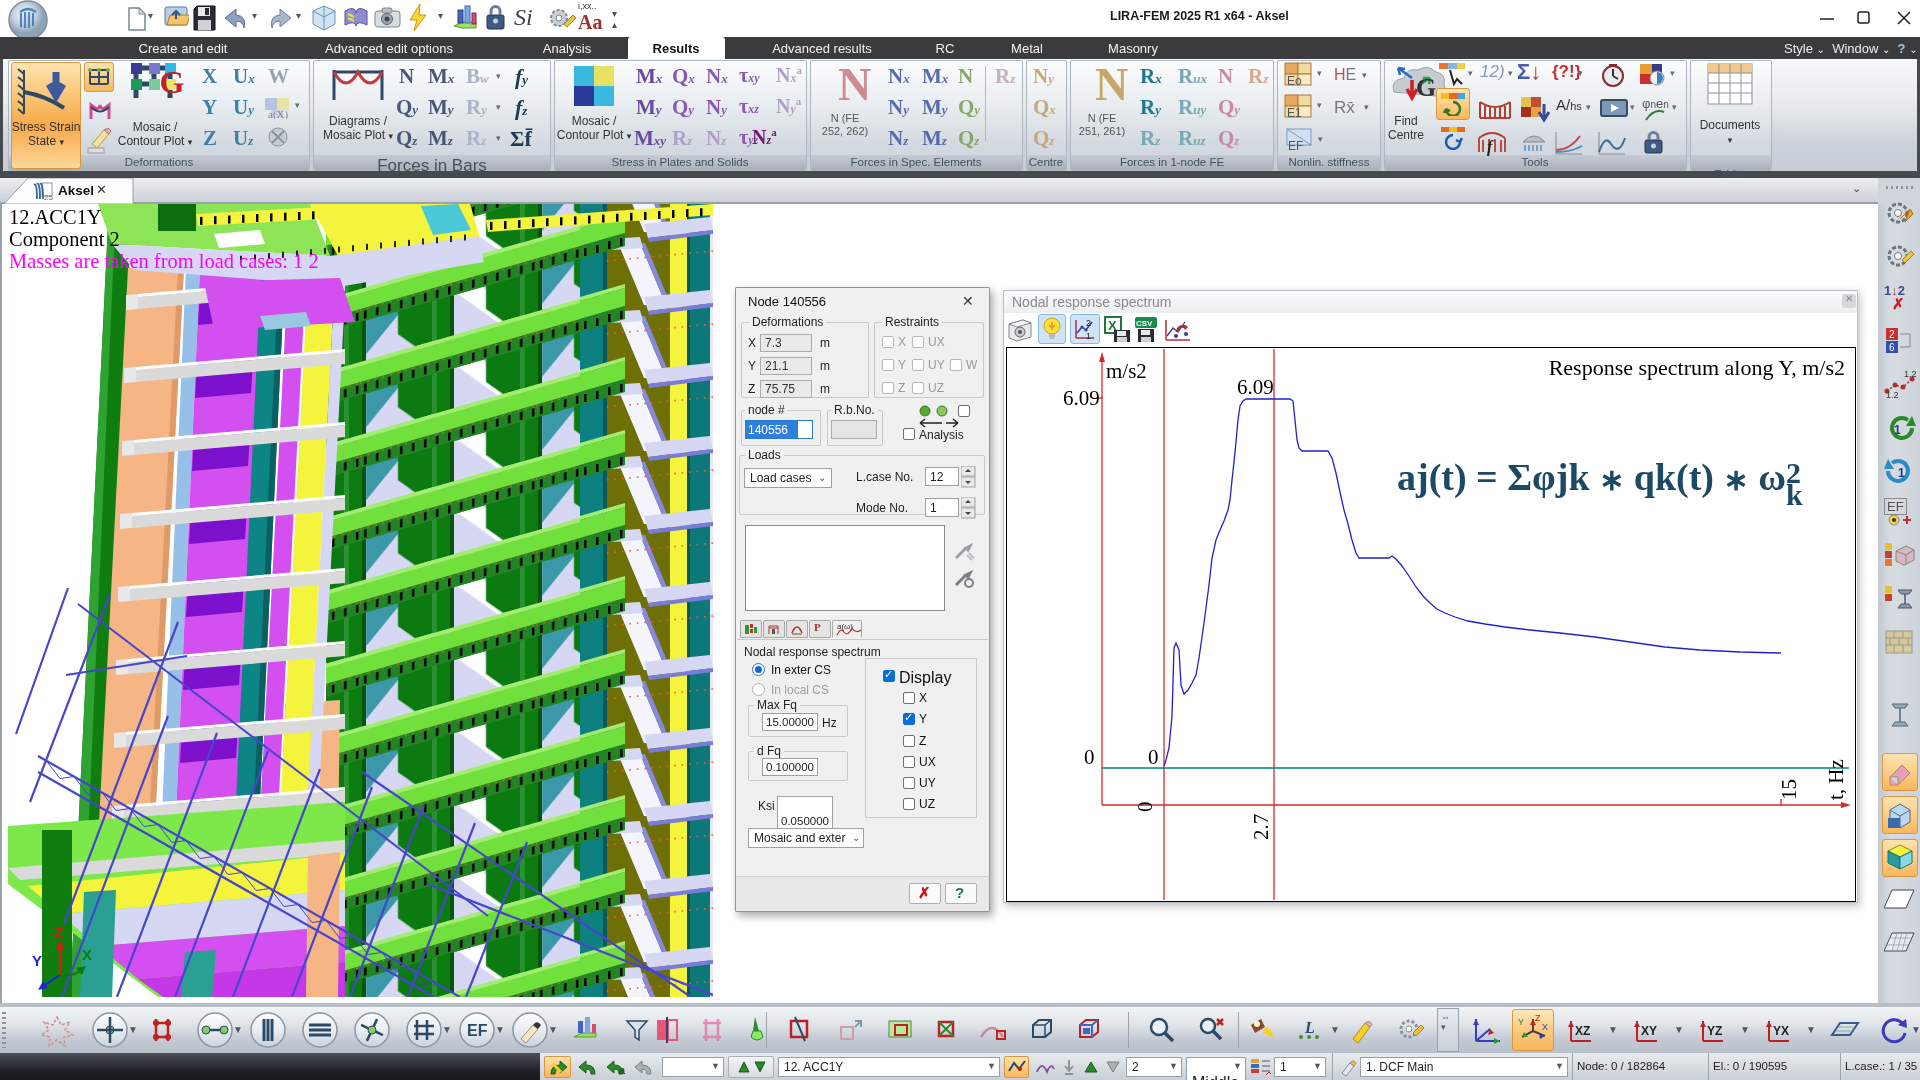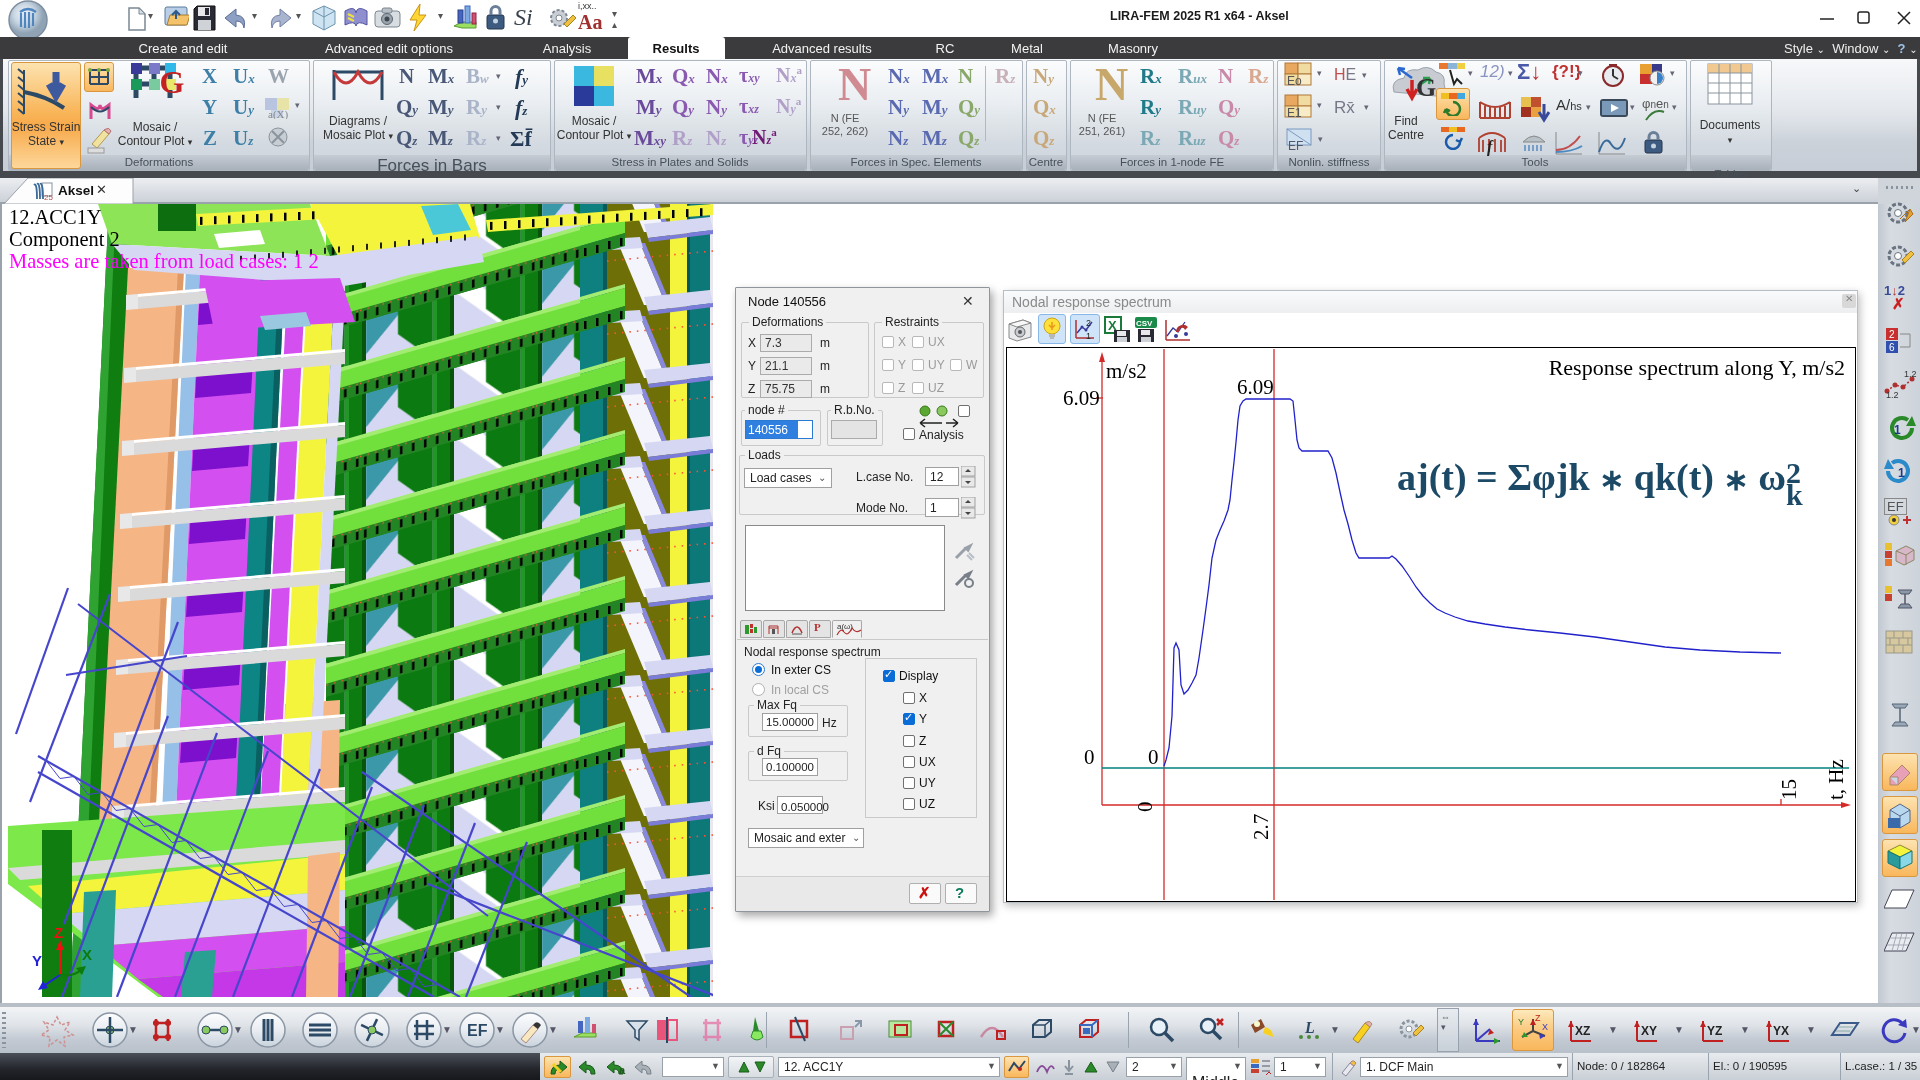--- a/index.html
+++ b/index.html
@@ -868,27 +868,27 @@
 <div class="abs" style="left:752px;top:683px;width:13px;height:13px;border-radius:50%;background:#fff;border:1px solid #b0b0b0"></div>
 <div class="tx" style="left:771px;top:683px;font-size:12px;color:#a0a0a0">In local CS</div>
 <div class="abs" style="left:748px;top:705px;width:100px;height:32px;border:1px solid #c9c9c9;border-radius:2px"></div>
 <div class="tx" style="left:754px;top:698px;font-size:12px;color:#222;background:#f0f0f0;padding:0 3px">Max Fq</div>
 <div class="abs" style="left:762px;top:713px;width:56px;height:18px;background:#fff;border:1px solid #a0a0a0;font-size:11.5px;color:#222;padding:2px 3px">15.00000</div>
 <div class="tx" style="left:822px;top:716px;font-size:12px;color:#222">Hz</div>
 <div class="abs" style="left:748px;top:751px;width:100px;height:30px;border:1px solid #c9c9c9;border-radius:2px"></div>
 <div class="tx" style="left:754px;top:744px;font-size:12px;color:#222;background:#f0f0f0;padding:0 3px">d Fq</div>
 <div class="abs" style="left:762px;top:758px;width:56px;height:18px;background:#fff;border:1px solid #a0a0a0;font-size:11.5px;color:#222;padding:2px 3px">0.100000</div>
 <div class="tx" style="left:758px;top:799px;font-size:12px;color:#222">Ksi</div>
-<div class="abs" style="left:777px;top:796px;width:46px;height:18px;background:#fff;border:1px solid #a0a0a0;font-size:11.5px;color:#222;padding:4px 3px">0.050000</div>
+<div class="abs" style="left:777px;top:796px;width:56px;height:18px;background:#fff;border:1px solid #a0a0a0;font-size:11.5px;color:#222;padding:18px 3px">0.050000</div>
 <div class="abs" style="left:748px;top:828px;width:116px;height:20px;background:#fff;border:1px solid #a0a0a0;font-size:12px;color:#222;padding:2px 5px">Mosaic and exter</div>
 <div class="tx" style="left:852px;top:832px;font-size:10px;color:#555">⌄</div>
 <div class="abs" style="left:865px;top:658px;width:112px;height:160px;border:1px solid #c9c9c9"></div>
 <div class="abs" style="left:883px;top:670px;width:12px;height:12px;background:#0a6cd6;border:1px solid #0a6cd6;border-radius:2px"></div>
 <div class="tx" style="left:884px;top:668px;font-size:11px;color:#fff">✓</div>
-<div class="tx" style="left:899px;top:669px;font-size:12px;color:#111">Display</div>
+<div class="tx" style="left:899px;top:669px;font-size:16px;color:#111">Display</div>
 <div class="abs" style="left:903px;top:692px;width:12px;height:12px;background:#fff;border:1px solid #707070;border-radius:2px"></div>
 <div class="tx" style="left:919px;top:691px;font-size:12px;color:#111">X</div>
 <div class="abs" style="left:903px;top:713px;width:12px;height:12px;background:#0a6cd6;border:1px solid #0a6cd6;border-radius:2px"></div>
 <div class="tx" style="left:904px;top:711px;font-size:11px;color:#fff">✓</div>
 <div class="tx" style="left:919px;top:712px;font-size:12px;color:#111">Y</div>
 <div class="abs" style="left:903px;top:735px;width:12px;height:12px;background:#fff;border:1px solid #707070;border-radius:2px"></div>
 <div class="tx" style="left:919px;top:734px;font-size:12px;color:#111">Z</div>
 <div class="abs" style="left:903px;top:756px;width:12px;height:12px;background:#fff;border:1px solid #707070;border-radius:2px"></div>
 <div class="tx" style="left:919px;top:755px;font-size:12px;color:#111">UX</div>
 <div class="abs" style="left:903px;top:777px;width:12px;height:12px;background:#fff;border:1px solid #707070;border-radius:2px"></div>

